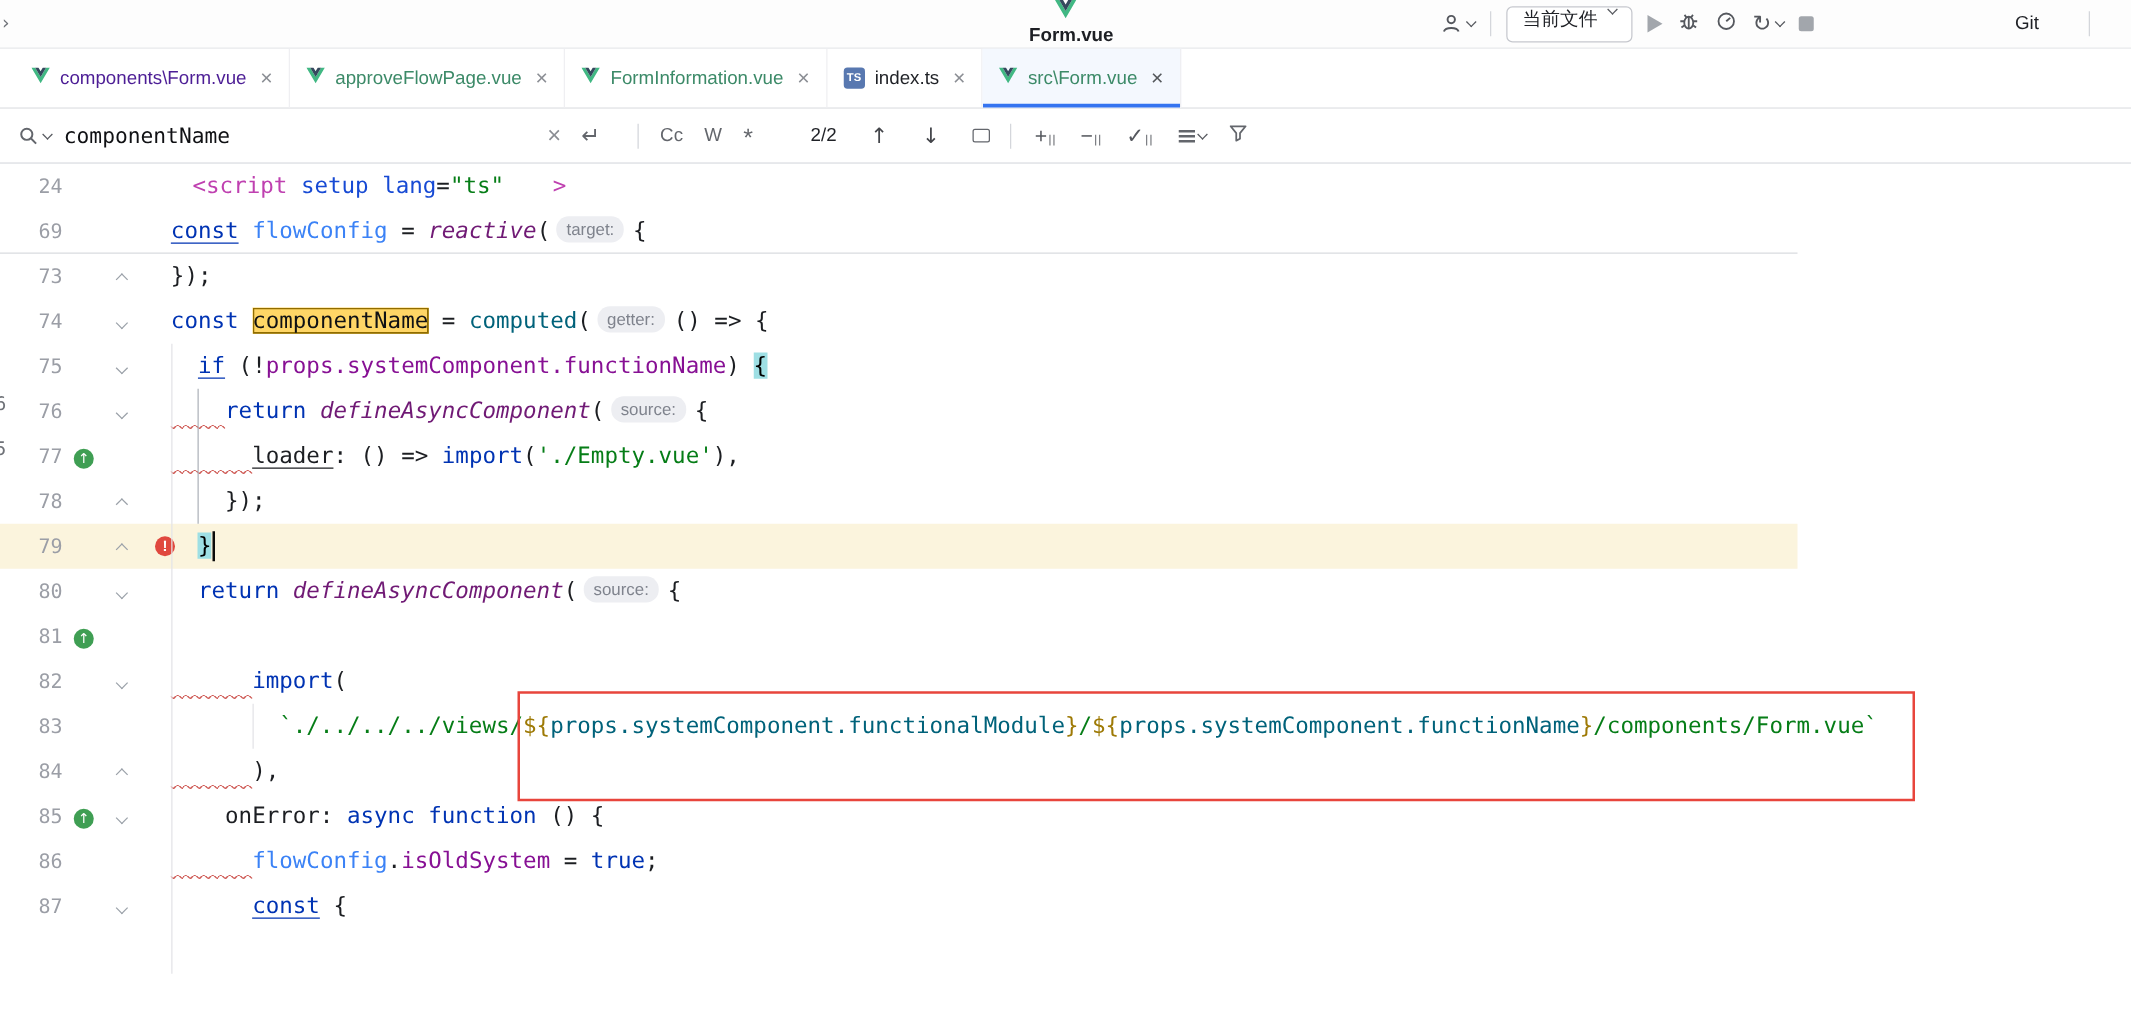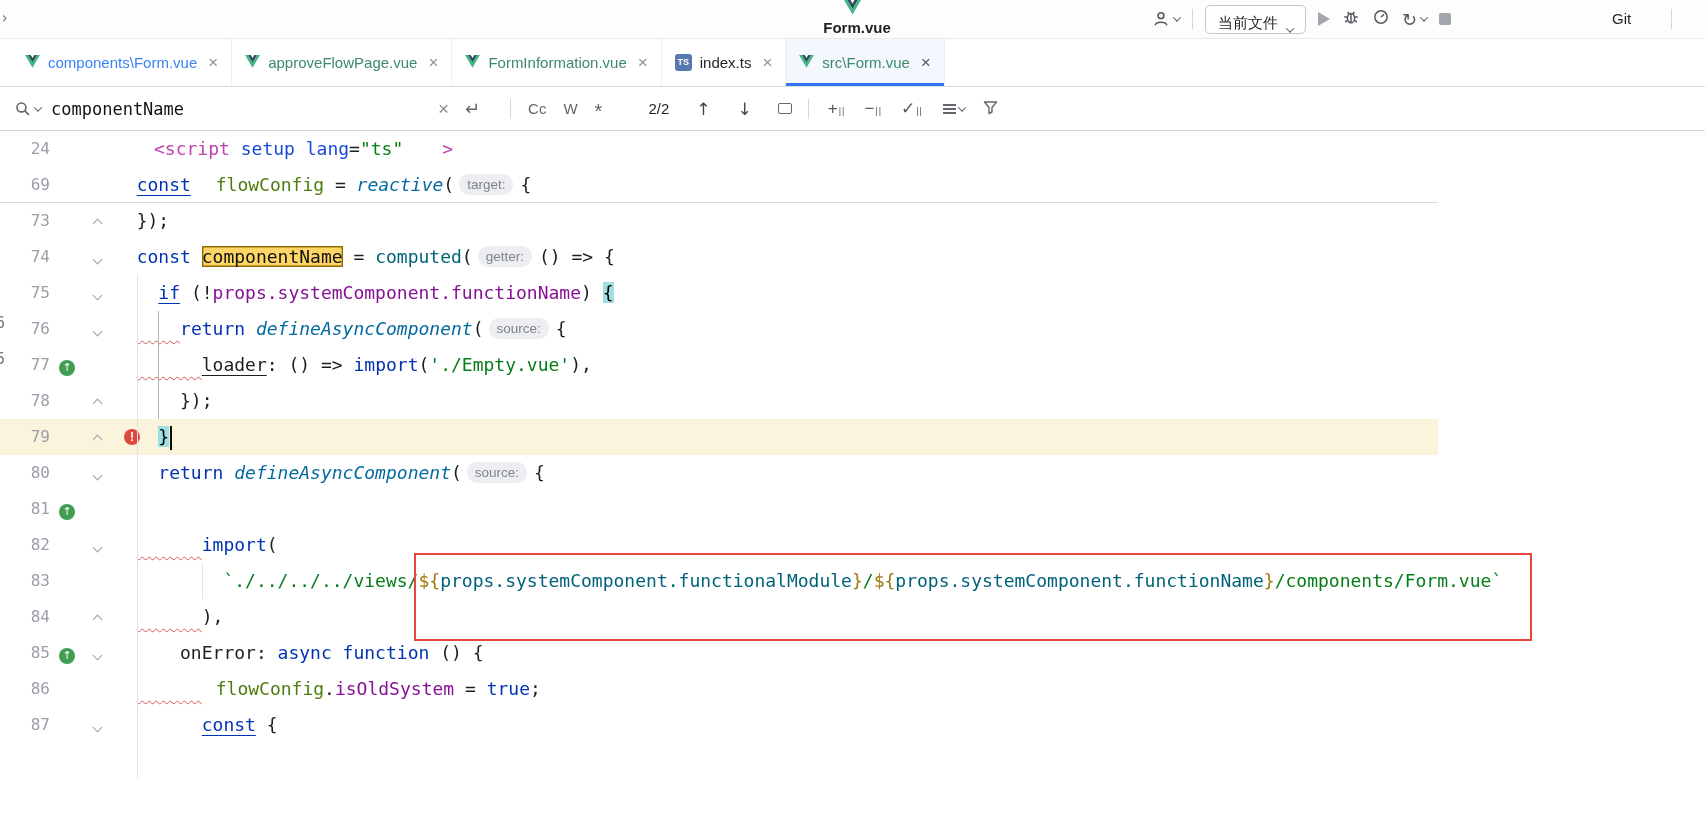--- a/index.html
+++ b/index.html
@@ -6,21 +6,21 @@
   html,body { width:1705px; height:820px; overflow:hidden; background:#fff;
     font-family:"Liberation Sans", sans-serif; position:relative; }
 
   
   .titlebar { height:39px; border-bottom:1px solid #e8e9ec; background:#fdfdfd;
     display:flex; align-items:center; padding:0 16px; position:relative;flex-direction:column; }
   .wtitle { font-weight:700; font-size:15px; color:#1d1f24; margin-left:9px; }
   .tb-right { position:absolute; left:1152px; top:0; height:38px; display:flex; align-items:center; gap:12px; }
   .chv { width:6px; height:6px; border-right:1.5px solid #55585e; border-bottom:1.5px solid #55585e;
     display:inline-block; transform:rotate(45deg) translate(-1px,-1px); }
-  .runcfg { display:flex; align-items:flex-end; gap:9px; border:1px solid #c6c8ce; border-radius:5px;
+  .runcfg { display:flex; align-items:flex-start; gap:9px; border:1px solid #c6c8ce; border-radius:5px;
     height:29px; padding:0 12px; font-size:15px; color:#1f2126; background:#fff; }
   .play { width:0; height:0; border-left:12px solid #a2a6ac; border-top:7px solid transparent; border-bottom:7px solid transparent; }
   .stop { width:12px; height:12px; background:#a2a6ac; border-radius:2px; }
   .rerun { font-size:18px; color:#55585e; font-family:"DejaVu Sans", sans-serif; }
   .vsep { width:1px; height:20px; background:#d4d6db; display:inline-block; }
   .git { position:absolute; left:1612px; top:10px; font-size:15px; color:#1f2126; }
   .git-sep { position:absolute; left:1671px; top:9px; }
   .iconbtn { display:flex; align-items:center; gap:4px; }
 
   
@@ -66,23 +66,23 @@
   .gfold { width:26px; text-align:center; }
   .impl { display:inline-block; width:16px; height:16px; border-radius:50%; background:#3f9e53;
     color:#fff; font-size:11px; line-height:16px; text-align:center; margin-top:10px; font-family:"DejaVu Sans", sans-serif; }
   .chev { display:inline-block; width:7px; height:7px; border-right:1.6px solid #9aa0a8; border-bottom:1.6px solid #9aa0a8; }
   .chev.cd { transform:rotate(45deg); margin-top:13px; }
   .chev.cu { transform:rotate(-135deg); margin-top:17px; }
   .err { position:absolute; left:124px; top:10px; width:16px; height:16px; border-radius:50%;
     background:#e0483e; color:#fff; font:bold 12px/16px "Liberation Sans", sans-serif; text-align:center; }
 
   .kw { color:#0033b3; } .tag { color:#bf40b0;margin-left:39px; } .attr { color:#174ad4; }
-  .str { color:#067d17; } .prop { color:#871094; } .var { color:#4d7c0f;margin-left:14px; }
+  .str { color:#067d17; } .prop { color:#871094; } .var { color:#3b82f6; }
   .fn { color:#00627a; } .interp { color:#00627a; } .ibr { color:#9e7a06; }
-  .plain { color:#1c1e22; } .ital { color:#0369a1; font-style:italic; }
+  .plain { color:#1c1e22; } .ital { color:#701a75; font-style:italic; }
   .u { text-decoration:underline; text-underline-offset:4px; text-decoration-thickness:1px; }
   .sq { text-decoration:underline wavy #cf5b56; text-decoration-thickness:1.3px; text-underline-offset:5px; }
   .hl { background:#ffd666; box-shadow:inset 0 0 0 1.4px #8f6c00; color:#101114; }
   .brace { background:#9edfe4; }
   .caret { display:inline-block; width:2px; height:24px; background:#0b0b0b; vertical-align:middle; margin-left:1px; }
   .hint { display:inline-block; font:13.5px "Liberation Sans", sans-serif; color:#7f838d; background:#edeef2;
     border-radius:10px; padding:1px 8px; margin:0 7px 0 5px; line-height:19px; vertical-align:2px; }
 
   .guide { position:absolute; width:1px; background:#e3e4e8; z-index:2; }
   .guide.strong { background:#aeb3ba; }
@@ -138,21 +138,21 @@
   <span class="vsep git-sep"></span>
   <span class="git">Git</span>
 </div>
 
 <div class="tabsbar">
   <div class="tab">
     <span><svg width="15" height="13" viewBox="0 0 24 21">
           <path d="M0 0h4.8L12 12.2 19.2 0H24L12 20.5z" fill="#41B883"></path>
           <path d="M4.8 0h4.3L12 4.9 14.9 0h4.3L12 12.2z" fill="#35495E"></path>
         </svg></span>
-    <span style="color:#3b82f6">components\Form.vue</span>
+    <span style="color:#4c1d95">components\Form.vue</span>
     <span class="tab-close">×</span>
   </div>
   <div class="tab">
     <span><svg width="15" height="13" viewBox="0 0 24 21">
           <path d="M0 0h4.8L12 12.2 19.2 0H24L12 20.5z" fill="#41B883"></path>
           <path d="M4.8 0h4.3L12 4.9 14.9 0h4.3L12 12.2z" fill="#35495E"></path>
         </svg></span>
     <span style="color:#3c8a68">approveFlowPage.vue</span>
     <span class="tab-close">×</span>
   </div>

